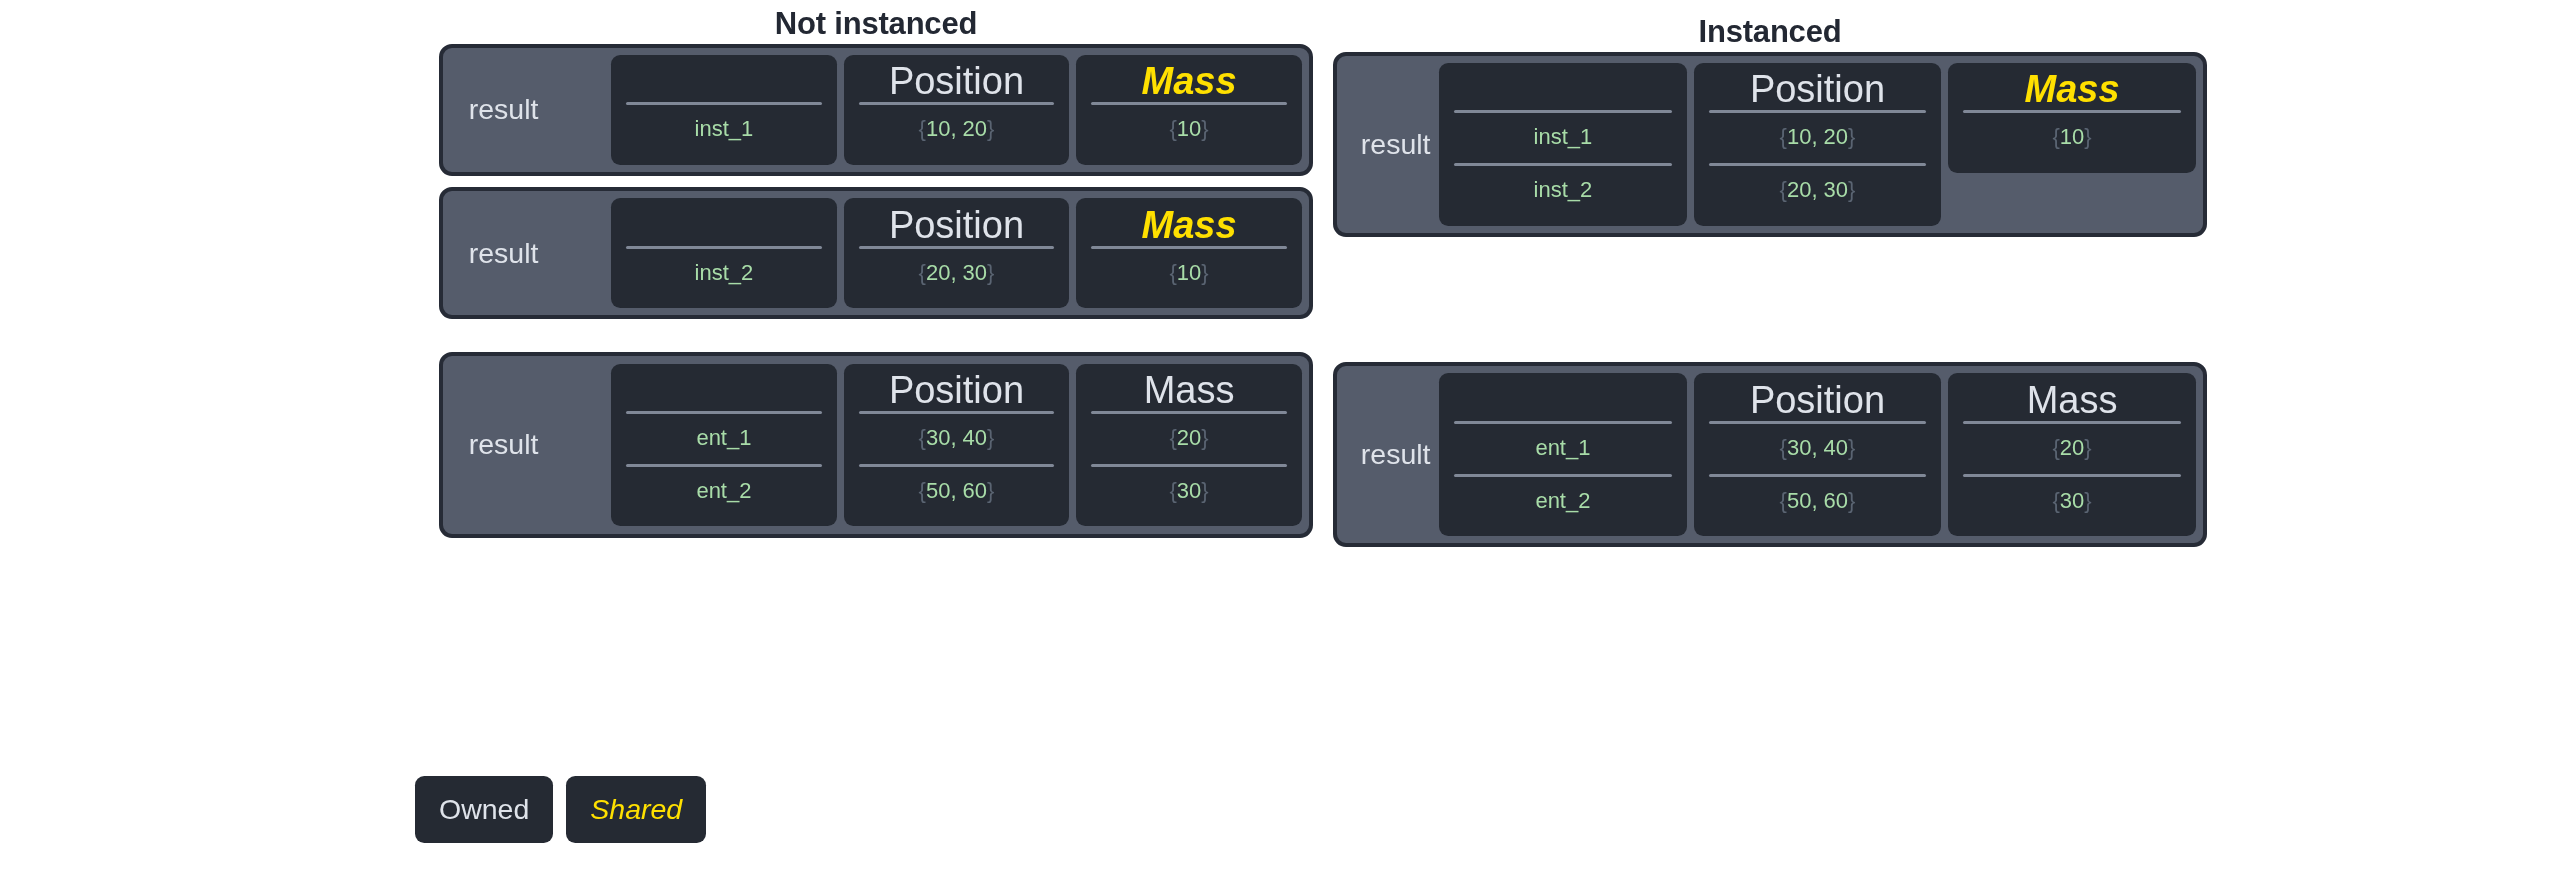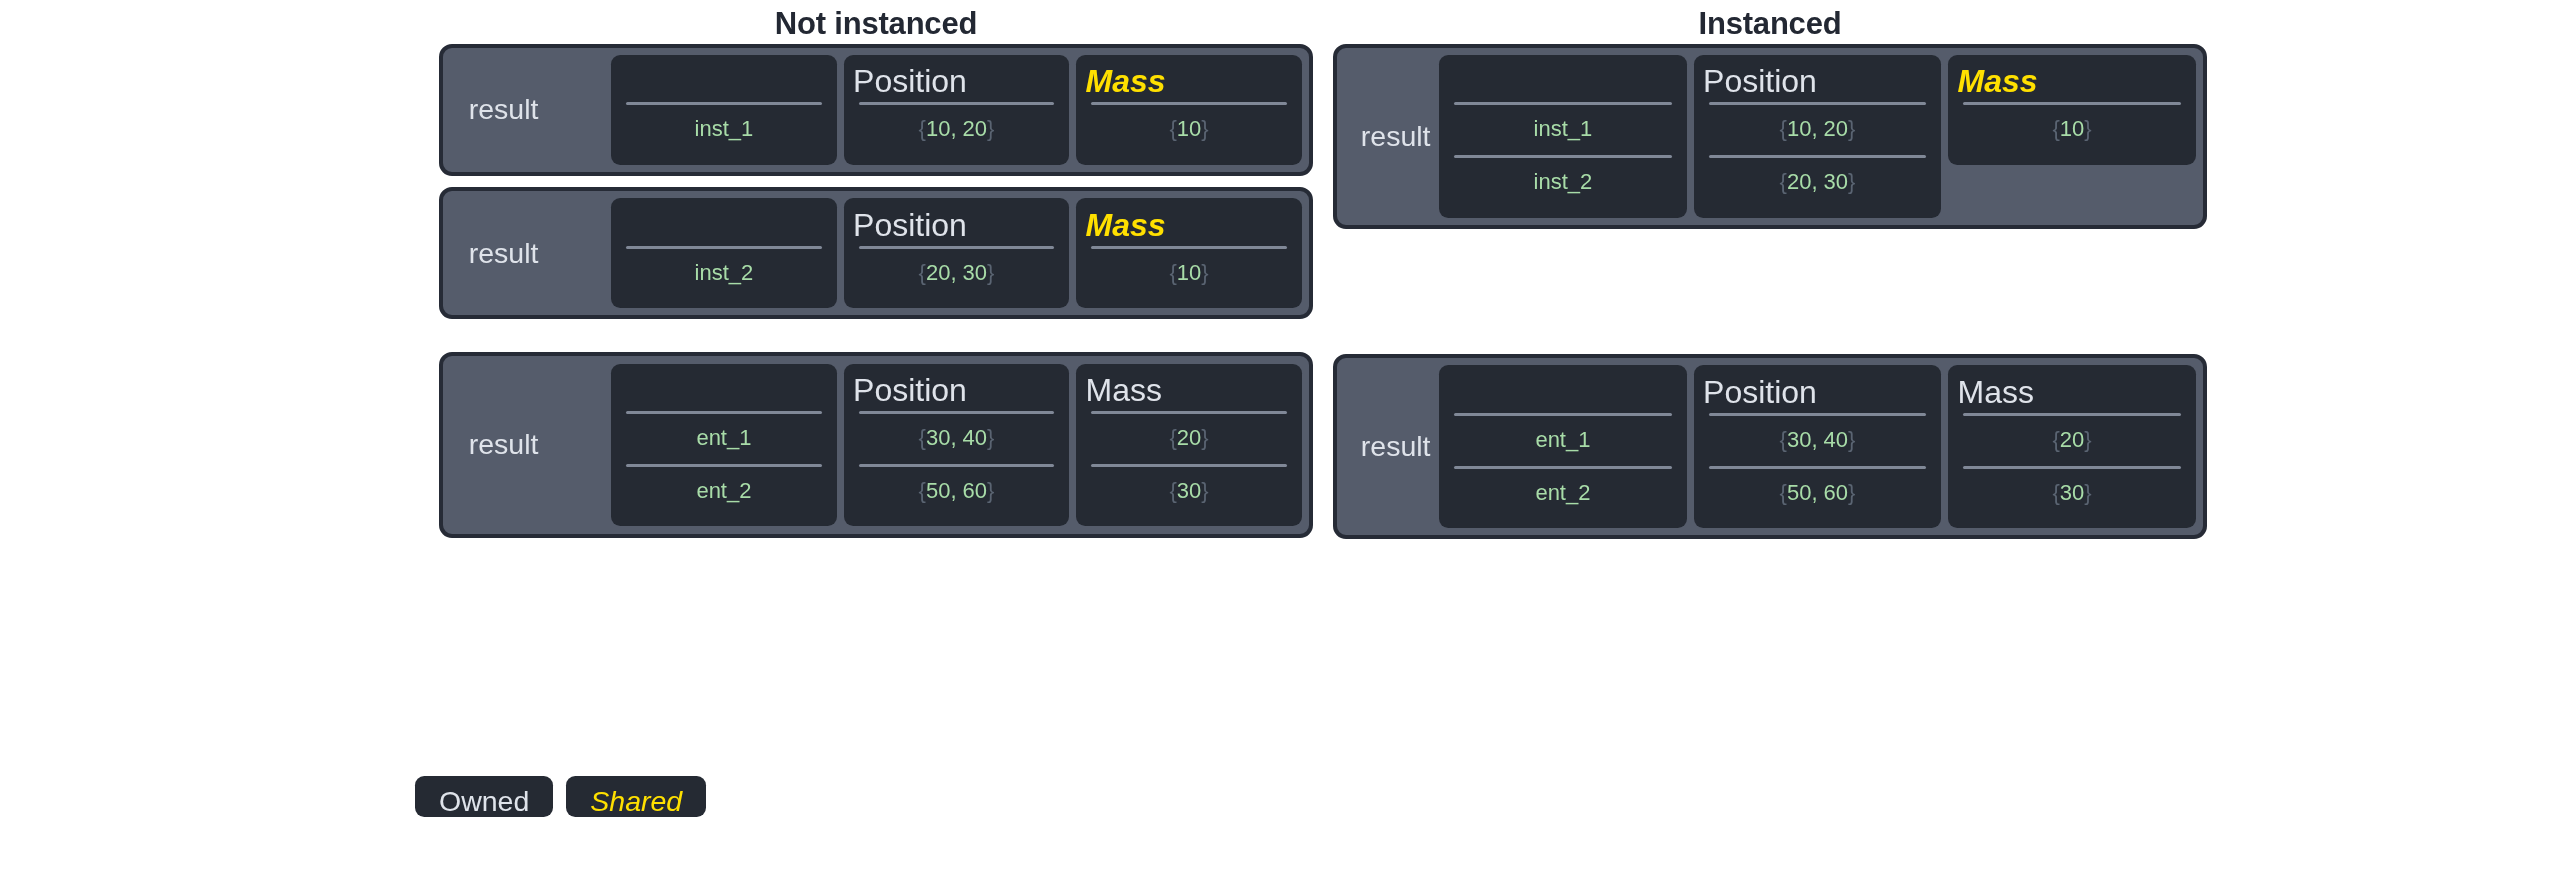--- a/index.html
+++ b/index.html
@@ -14,21 +14,21 @@
     position: relative;
     overflow: hidden;
   }
 
   
   .column {
     position: absolute;
     top: 0;
   }
   #col-not-instanced { left: 439px; width: 874px; }
-  #col-instanced     { left: 1333px; width: 874px; }
+  #col-instanced     { left: 1333px; width: 874px; margin-top: 8px; }
 
   .col-title {
     text-align: center;
     font-size: 31px;
     font-weight: bold;
     color: #232833;
     line-height: 40px;
     padding-top: 3.7px;
     letter-spacing: -0.2px;
   }
@@ -76,21 +76,22 @@
     display: flex;
     flex-direction: column;
     align-self: stretch;
   }
   
   .tcol.short { align-self: flex-start; }
 
   .tcol-header {
     height: 42px;
     line-height: 42px;
-    font-size: 32px;
+    text-align: center;
+    font-size: 38px;
     color: #dfe3ea;
     white-space: nowrap;
     overflow: hidden;
   }
   .tcol-header.shared {
     color: #ffe000;
     font-style: italic;
     font-weight: bold;
   }
   .tcol-header.empty { color: transparent; }
@@ -120,22 +121,22 @@
   #legend {
     position: absolute;
     left: 415px;
     top: 776px;
     display: flex;
     gap: 13px;
   }
   .legend-chip {
     background: #252a33;
     border-radius: 9.2px;
-    padding: 0 24px;
-    height: 41px;
+    padding: 8px 24px;
+    height: 51px;
     line-height: 51px;
     font-size: 28.5px;
     color: #dfe3ea;
     white-space: nowrap;
   }
   .legend-chip.shared {
     color: #ffe000;
     font-style: italic;
     font-weight: normal;
   }

